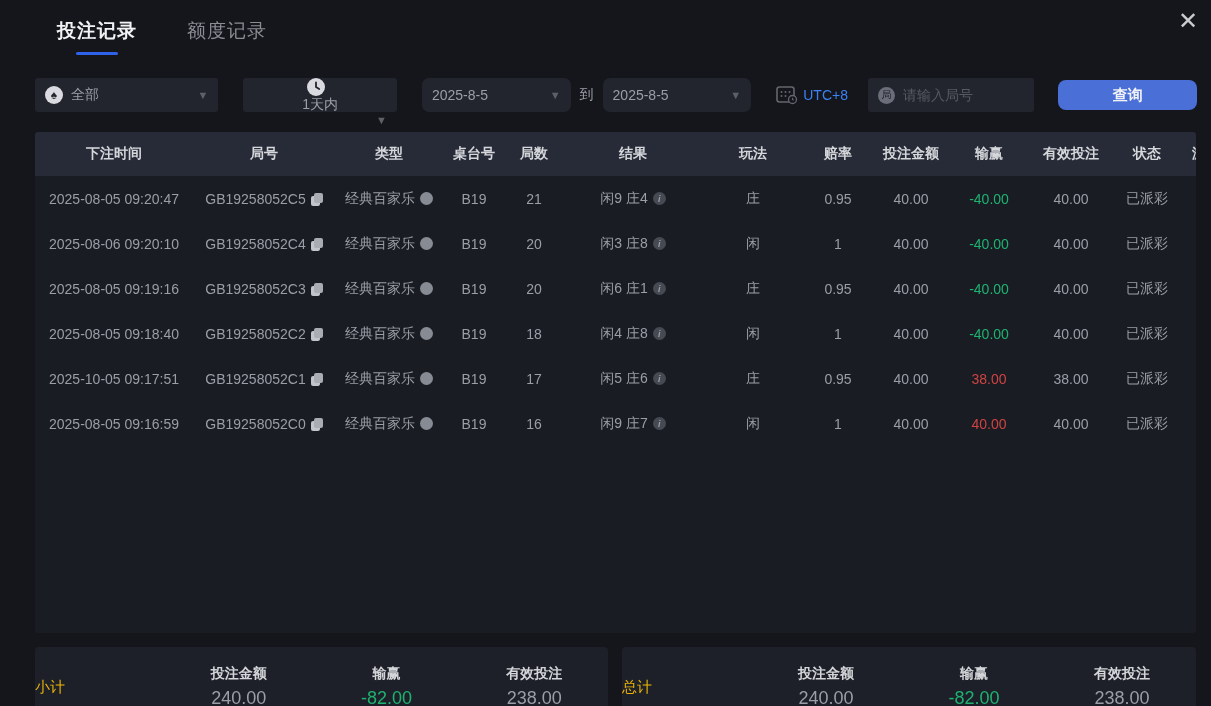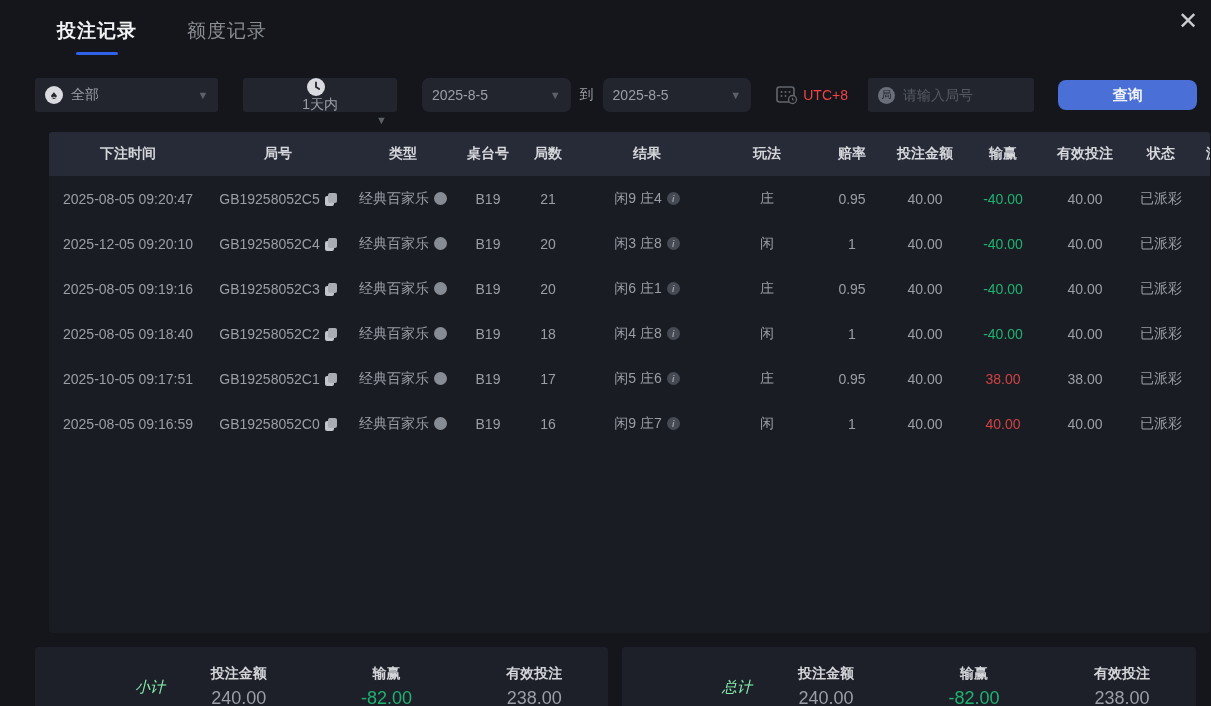--- a/index.html
+++ b/index.html
@@ -29,36 +29,36 @@
   .dd .chev { margin-left:auto; color:#5c6068; font-size:11px; }
   .icon-circle {
     width:18px; height:18px; border-radius:50%; background:#d9dbe0; color:#22252e;
     display:flex; align-items:center; justify-content:center; font-size:12px; margin-right:8px; flex:0 0 auto;
   }
   .dd1 { width:185px; }
   .dd2 { width:155px; margin-left:25px;flex-direction:column; }
   .ddate { width:150px;border-radius:7px; }
   .d-from { margin-left:25px; }
   .to-label { margin:0 9px; font-size:14px; color:#9b9ea6; }
-  .utc { display:flex; align-items:center; margin-left:25px; color:#ef4444; font-size:14px; }
+  .utc { display:flex; align-items:center; margin-left:25px; color:#3b82f6; font-size:14px; }
   .utc svg { margin-right:5px; }
   .search-box { width:168px; margin-left:20px; }
   .search-box .icon-circle { background:#6a6e78; color:#1d2026; font-size:10px; width:17px; height:17px; }
   .search-box input {
     background:transparent; border:none; outline:none; color:#9b9ea6; font-size:14px; width:110px;
     font-family:inherit;
   }
   .search-box input::placeholder { color:#565a62; }
   .query-btn {
     margin-left:24px; width:140px; height:30px; background:#4a6fd6; border:none; border-radius:8px;
     color:#f2f3f7; font-size:15px; font-weight:700; cursor:pointer; font-family:Liberation Mono, monospace;
   }
   
   .table-wrap {
-    position:absolute; top:132px; left:49px; width:1161px; height:501px;
+    position:absolute; top:132px; left:35px; width:1161px; height:501px;
     background:#1a1c23; border-radius:3px; overflow:hidden;
   }
   table { width:100%; border-collapse:collapse; table-layout:fixed; }
   thead th {
     background:#272b37; height:44px; font-size:14px; font-weight:700; color:#d5d7db; text-align:center;
   }
   tbody td { height:45px; font-size:14px; color:#9b9ea6; text-align:center; white-space:nowrap; }
   .cell-flex { display:inline-flex; align-items:center; gap:5px; vertical-align:middle; }
   .copy-ic { display:inline-block; position:relative; width:12px; height:13px; cursor:pointer; }
   .copy-ic::before { content:""; position:absolute; left:0; bottom:0; width:9px; height:10px; background:#c2c5cb; border-radius:2px; }
@@ -68,21 +68,21 @@
     display:inline-flex; width:13px; height:13px; border-radius:50%; background:#454a53; color:#9b9ea6;
     font-size:9px; align-items:center; justify-content:center; font-style:italic; font-weight:700; cursor:pointer;
   }
   
   .summary-box {
     position:absolute; top:647px; height:80px; background:#1d2028; border-radius:4px;
     display:flex; align-items:center;
   }
   .summary-left { left:35px; width:573px; }
   .summary-right { left:622px; width:574px; }
-  .summary-title { flex:0 0 130px; text-align:right; font-size:15px; color:#86efac;font-style:italic; }
+  .summary-title { flex:0 0 130px; text-align:left; font-size:15px; color:#eab308; }
   .stat { flex:1; text-align:center; }
   .stat .stat-label { font-size:14px; font-weight:700; color:#d3d5d9; margin-bottom:5px; }
   .stat .stat-value { font-size:18px; color:#9b9ea6; }
 </style>
 </head>
 <body>
 
 <div class="tabbar">
   <div class="tab active">
     <div class="tab-label">投注记录</div>
@@ -205,21 +205,21 @@
     <td><span>庄</span></td>
     <td><span>0.95</span></td>
     <td><span>40.00</span></td>
     <td><span style="color: rgb(30, 178, 113);">-40.00</span></td>
     <td><span>40.00</span></td>
     <td><span>已派彩</span></td>
     <td></td>
   </tr>
 
   <tr>
-    <td><span>2025-12-05 09:20:10</span></td>
+    <td><span>2025-08-06 09:20:10</span></td>
     <td>
       <span class="cell-flex">
               <span>GB19258052C4</span>
               <span class="copy-ic"></span>
             </span>
     </td>
     <td>
       <span class="cell-flex">
               <span>经典百家乐</span>
               <span class="dot-ic"></span>

